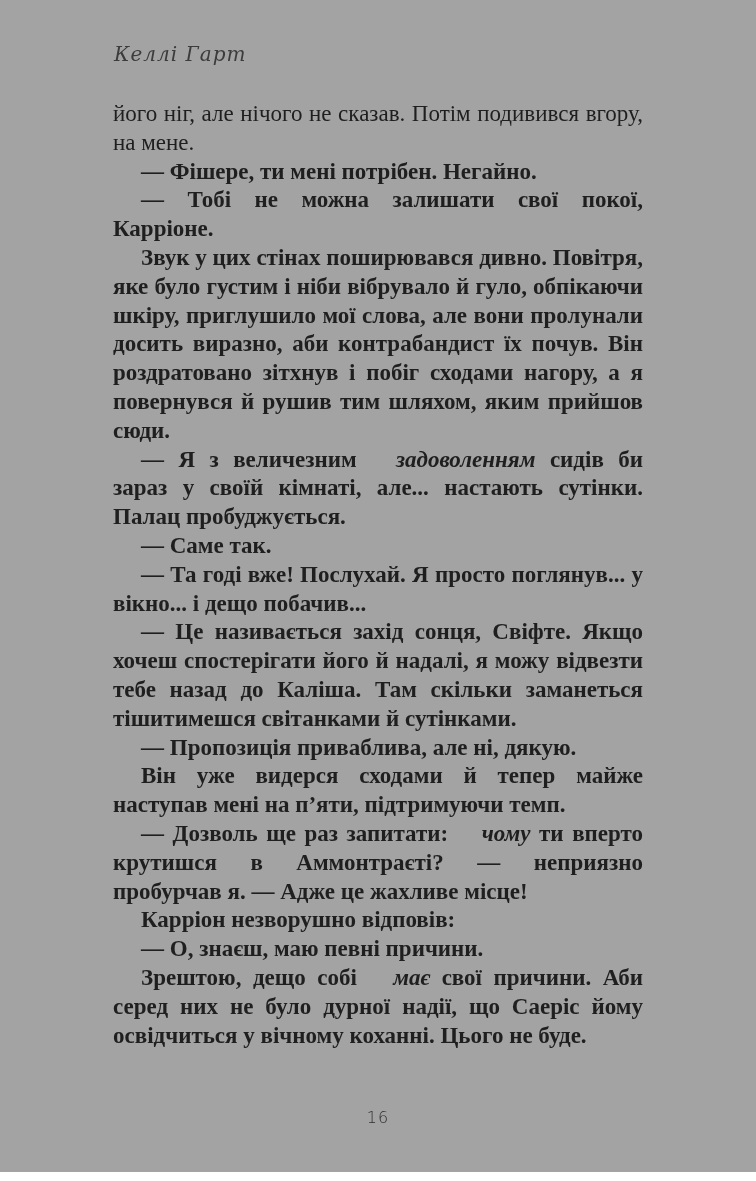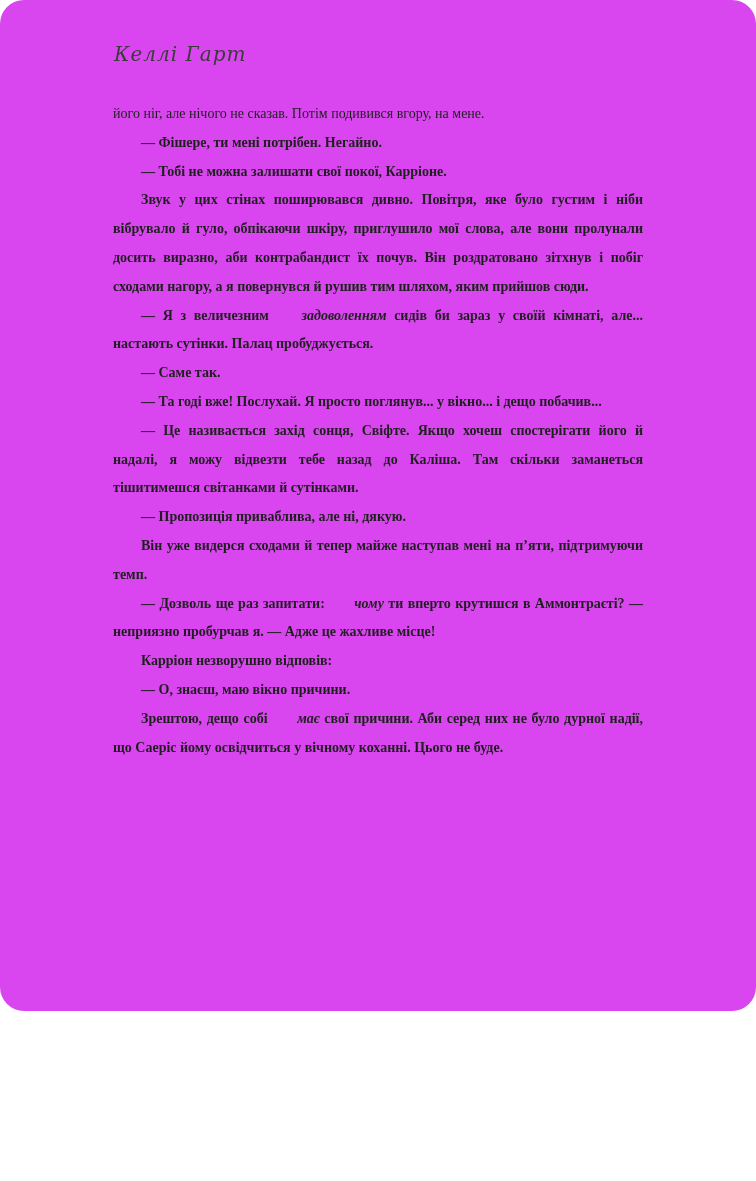--- a/index.html
+++ b/index.html
@@ -3,45 +3,44 @@
 <meta charset="utf-8">
 <style>
   html, body {
     margin: 0;
     padding: 0;
     background: #ffffff;
   }
   .page {
     position: relative;
     width: 756px;
-    height: 1011px;
-    background: #d946ef;
+    height: 1172px;
+    background: #a3a3a3;
     overflow: hidden;
-    border-radius: 24px;
   }
   .running-header {
     position: absolute;
     left: 114px;
     top: 42px;
     font-family: "DejaVu Serif", serif;
     font-style: italic;           
     font-size: 20px;
     letter-spacing: 1px;
     color: #3c3c3c;
     white-space: nowrap;
   }
   .text-block {
     position: absolute;
     left: 113px;
     top: 100px;
     width: 530px;
     max-height: 995px;
     overflow: hidden;
     font-family: "Liberation Serif", serif;
-    font-size: 14px;
+    font-size: 23px;
     line-height: 28.8px;
     color: #1f1f1f;
     text-align: justify;
     hyphens: auto;
     -webkit-hyphens: auto;
   }
   .para {
     margin: 0;
     padding: 0;
   }
@@ -78,18 +77,18 @@
       <p class="para indent"><span>— Тобі не можна залишати свої покої, Карріоне.</span></p>
       <p class="para indent"><span>Звук у цих стінах поширювався дивно. Повітря, яке було густим і ніби вібрувало й гуло, обпікаючи шкіру, приглушило мої слова, але вони пролунали досить виразно, аби контрабандист їх почув. Він роздратовано зітхнув і побіг сходами нагору, а я повернувся й рушив тим шляхом, яким прийшов сюди.</span></p>
       <p class="para indent"><span>— Я з величезним </span><em>задоволенням</em><span> сидів би зараз у своїй кімнаті, але... настають сутінки. Палац пробуджується.</span></p>
       <p class="para indent"><span>— Саме так.</span></p>
       <p class="para indent"><span>— Та годі вже! Послухай. Я просто поглянув... у вікно... і дещо побачив...</span></p>
       <p class="para indent"><span>— Це називається захід сонця, Свіфте. Якщо хочеш спостерігати його й надалі, я можу відвезти тебе назад до Каліша. Там скільки заманеться тішитимешся світанками й сутінками.</span></p>
       <p class="para indent"><span>— Пропозиція приваблива, але ні, дякую.</span></p>
       <p class="para indent"><span>Він уже видерся сходами й тепер майже наступав мені на п’яти, підтримуючи темп.</span></p>
       <p class="para indent"><span>— Дозволь ще раз запитати: </span><em>чому</em><span> ти вперто крутишся в Аммонтраєті? — неприязно пробурчав я. — Адже це жахливе місце!</span></p>
       <p class="para indent"><span>Карріон незворушно відповів:</span></p>
-      <p class="para indent"><span>— О, знаєш, маю вікно причини.</span></p>
+      <p class="para indent"><span>— О, знаєш, маю певні причини.</span></p>
       <p class="para indent"><span>Зрештою, дещо собі </span><em>має</em><span> свої причини. Аби серед них не було дурної надії, що Саеріс йому освідчиться у вічному коханні. Цього не буде.</span></p>
     </div>
 
   <div class="page-number">16</div>
 </div>
 
 </body></html>

